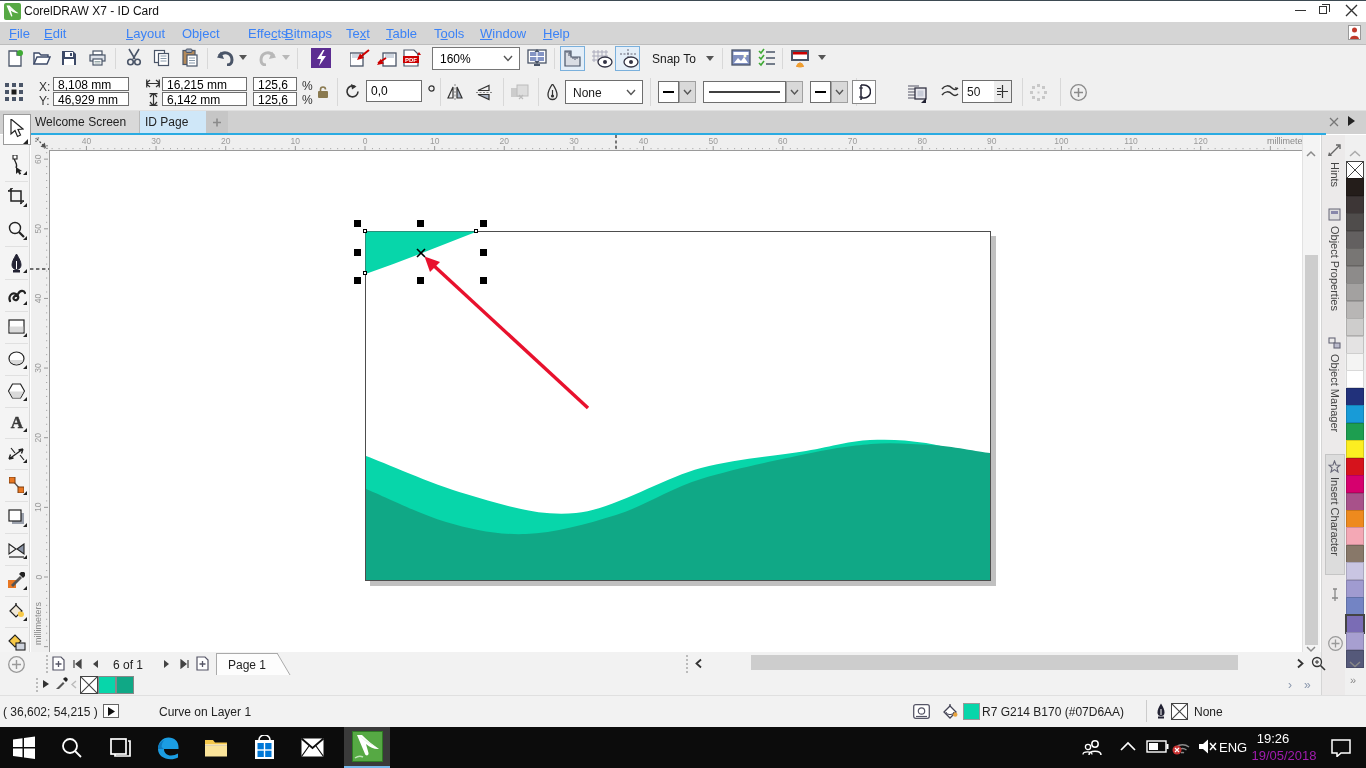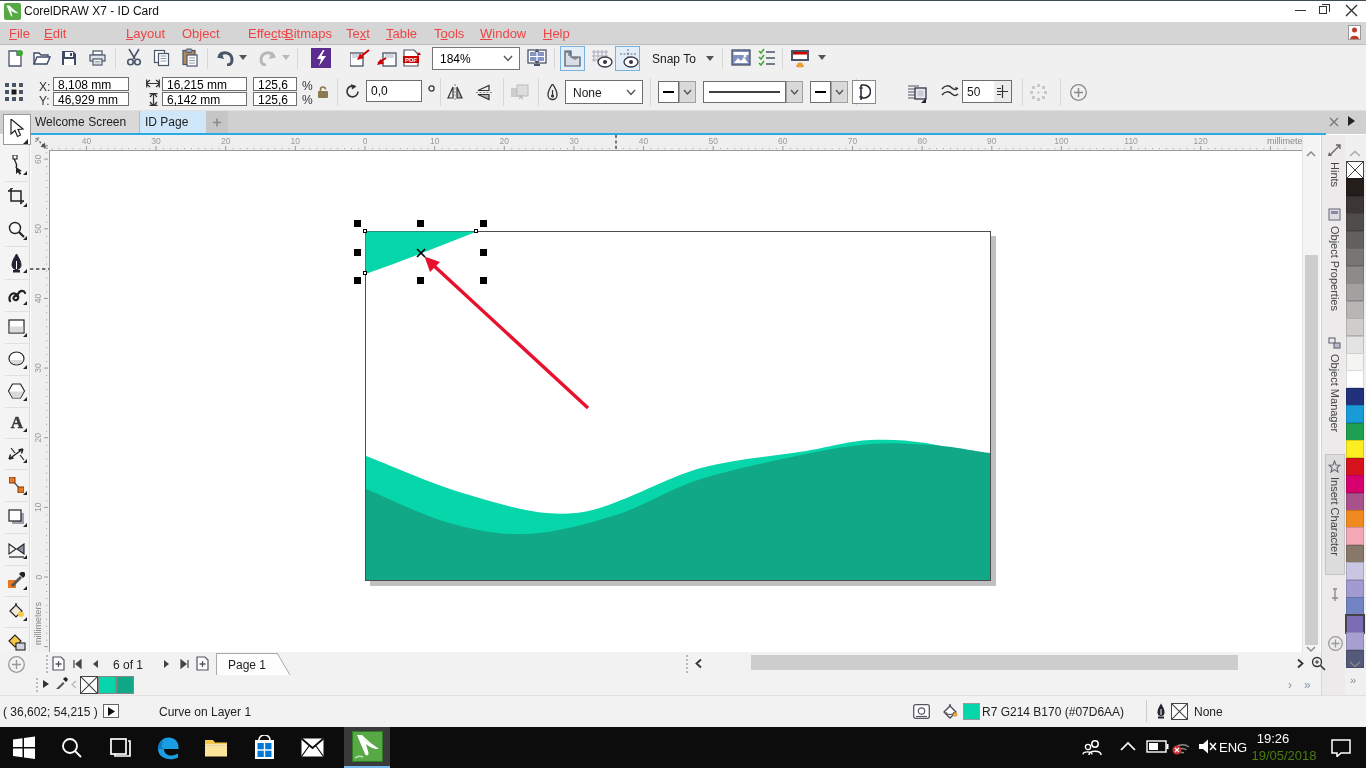--- a/index.html
+++ b/index.html
@@ -20,21 +20,21 @@
 <div class="abs" style="left:24px;top:4px;font-size:12px;color:#111;">CorelDRAW X7 - ID Card</div>
 
 <div class="abs" style="left:1295px;top:10px;width:11px;height:1px;background:#333;"></div>
 <div class="abs" style="left:1319px;top:6px;width:8px;height:8px;border:1px solid #333;"></div>
 <div class="abs" style="left:1322px;top:4px;width:8px;height:8px;border:1px solid #333;border-bottom:none;border-left:none;"></div>
 <svg class="abs" style="left:1345px;top:4px;" width="13" height="13">
     <path d="M1,1 L12,12 M12,1 L1,12" stroke="#333" stroke-width="1.4"></path>
   </svg>
 
 <div class="abs" style="left:0;top:22px;width:1366px;height:23px;background:#d5d5d5;border-bottom:1px solid #bdbdbd;"></div>
-<div class="abs" style="left:0;top:26px;width:1366px;height:16px;font-size:13px;color:#ef4444;">
+<div class="abs" style="left:0;top:26px;width:1366px;height:16px;font-size:13px;color:#3b82f6;">
 <span style="position:absolute;left:9px;"><u>F</u>ile</span>
 <span style="position:absolute;left:44px;"><u>E</u>dit</span>
 <span style="position:absolute;left:84px;margin-top:32px;"><u>V</u>iew</span>
 <span style="position:absolute;left:126px;"><u>L</u>ayout</span>
 <span style="position:absolute;left:182px;">Object</span>
 <span style="position:absolute;left:248px;">Effe<u>c</u>ts</span>
 <span style="position:absolute;left:285px;"><u>B</u>itmaps</span>
 <span style="position:absolute;left:346px;">Te<u>x</u>t</span>
 <span style="position:absolute;left:386px;"><u>T</u>able</span>
 <span style="position:absolute;left:434px;text-align:center;">T<u>o</u>ols</span>
@@ -134,21 +134,21 @@
     </svg>
 
 <svg class="abs" style="left:403px;top:49px;" width="19" height="18">
       <path d="M1,1 h10 l4,4 v12 h-14 z" fill="#fff" stroke="#4a5568" stroke-width="1.2"></path>
       <rect x="0" y="7" width="16" height="7" fill="#c00"></rect>
       <text x="8" y="13" font-size="6" fill="#fff" text-anchor="middle" font-family="Liberation Sans" font-weight="bold">PDF</text>
       <path d="M16,3 l2,3 h-4 z" fill="#c00"></path>
     </svg>
 
 <div class="abs" style="left:432px;top:47px;width:88px;height:23px;background:#fff;border:1px solid #767676;"></div>
-<div class="abs" style="left:440px;top:52px;font-size:12px;color:#000;">184%</div>
+<div class="abs" style="left:440px;top:52px;font-size:12px;color:#000;">160%</div>
 <svg class="abs" style="left:503px;top:55px;" width="10" height="7">
       <path d="M1,1 L5,5.5 L9,1" stroke="#555" stroke-width="1.4" fill="none"></path>
     </svg>
 
 <svg class="abs" style="left:527px;top:49px;" width="20" height="19">
       <rect x="1" y="1" width="18" height="13" fill="#fff" stroke="#4a5568" stroke-width="1.3"></rect>
       <rect x="3" y="3" width="14" height="9" fill="#8494c4"></rect>
       <path d="M10,3 v9 M3,7.5 h14" stroke="#fff" stroke-width="1.2"></path>
       <path d="M10,0 l2.5,3 h-5 z M10,15 l2.5,-3 h-5 z M7,15 h6 v2 h-6 z" fill="#4a5568"></path>
     </svg>
@@ -1143,17 +1143,17 @@
       <circle cx="5" cy="12" r="4.5" fill="#c83232"></circle>
       <path d="M3,10 l4,4 M7,10 l-4,4" stroke="#fff" stroke-width="1.2"></path>
     </svg>
 
 <svg class="abs" style="left:1198px;top:739px;" width="20" height="15">
       <path d="M1,5 h4 l5,-4.5 v14 l-5,-4.5 h-4 z" fill="#fff"></path>
       <path d="M12,4 l6,7 M18,4 l-6,7" stroke="#fff" stroke-width="1.5"></path>
     </svg>
 <div class="abs" style="left:1219px;top:740px;font-size:13px;color:#fff;">ENG</div>
 <div class="abs" style="left:1243px;top:731px;width:60px;text-align:center;font-size:13px;color:#fff;">19:26</div>
-<div class="abs" style="left:1247px;top:748px;width:74px;text-align:center;font-size:13px;color:#4d7c0f;">19/05/2018</div>
+<div class="abs" style="left:1247px;top:748px;width:74px;text-align:center;font-size:13px;color:#a21caf;">19/05/2018</div>
 <svg class="abs" style="left:1330px;top:738px;" width="22" height="19">
       <path d="M2,2 h18 v13 h-9 l-4,3.5 v-3.5 h-5 z" fill="none" stroke="#fff" stroke-width="1.5"></path>
     </svg>
 </div>
 
 </body></html>

